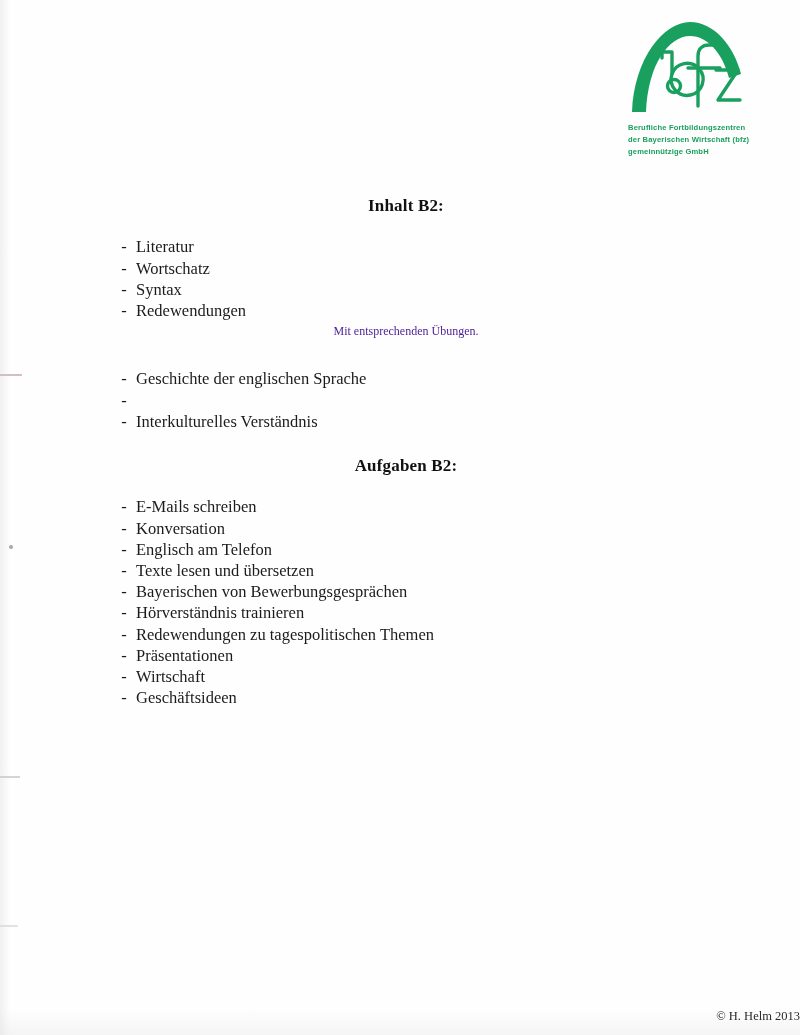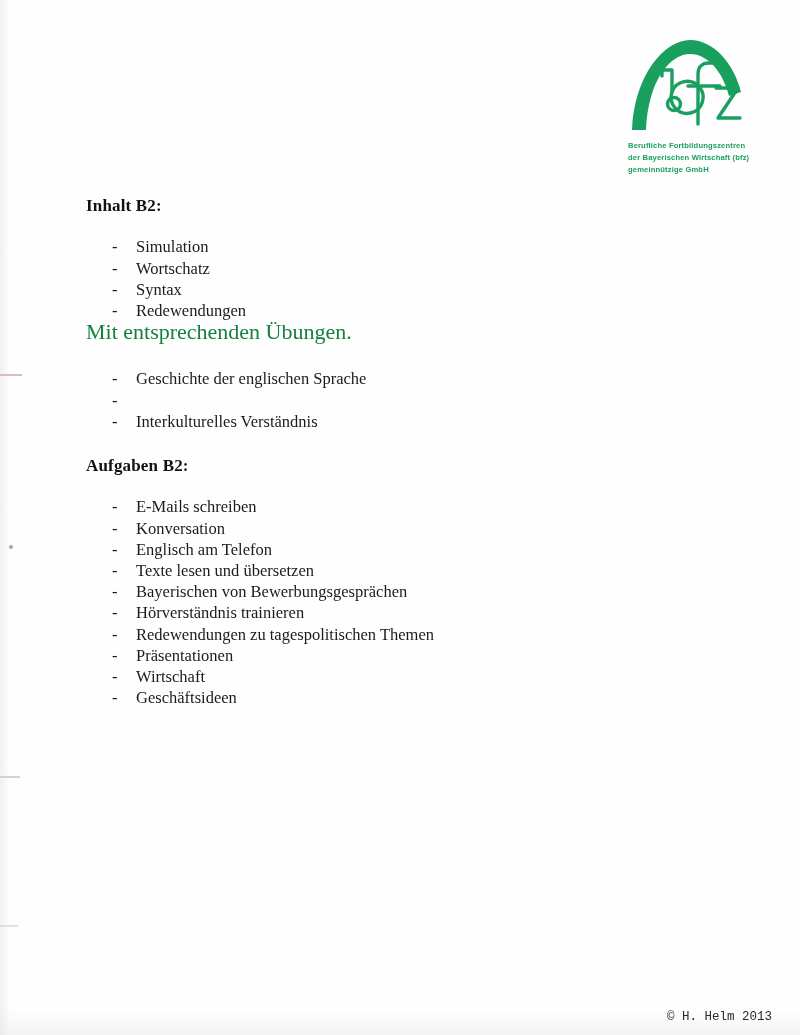--- a/index.html
+++ b/index.html
@@ -71,21 +71,21 @@
     bottom: 0;
     width: 800px;
     height: 26px;
     background: linear-gradient(to top, rgba(214,210,210,.22), rgba(255,255,255,0));
   }
 
   
   .logo-block {
     position: absolute;
     left: 628px;
-    top: 30px;
+    top: 12px;
     width: 150px;
   }
   .logo-mark {
     width: 120px;
     height: 104px;
     display: block;
   }
   .logo-caption {
     margin-top: 6px;
     font-family: "Liberation Sans", "DejaVu Sans", sans-serif;
@@ -96,20 +96,21 @@
     letter-spacing: .02em;
   }
   .logo-caption div { white-space: nowrap; }
 
   
   .content {
     position: absolute;
     left: 86px;
     top: 196px;
     width: 640px;
+    text-align: center;
   }
 
   .section-heading {
     font-size: 17px;
     font-weight: bold;
     line-height: 1.2;
     color: #111111;
     letter-spacing: .01em;
   }
 
@@ -133,37 +134,37 @@
     width: 24px;
     flex: 0 0 24px;
     padding-left: 26px;
     box-sizing: content-box;
     color: #1b1b1b;
   }
 
   .item-text { display: inline-block; }
 
   .plain-line {
-    font-size: 22px;
+    font-size: 12px;
     line-height: 21.2px;
-    color: #15803d;
+    color: #4c1d95;
     white-space: nowrap;
   }
 
   .gap-after-heading { height: 20px; }
   .gap-group         { height: 26px; }
   .gap-before-heading{ height: 24px; }
   .gap-after-heading2{ height: 20px; }
 
   
   .footer-copyright {
     position: absolute;
-    right: 28px;
+    right: 0;
     bottom: 11px;
-    font-family: Liberation Mono, monospace;
+    font-family: Liberation Serif, serif;
     font-size: 12.5px;
     color: #2a2a2a;
     white-space: nowrap;
   }
 </style>
 </head>
 <body>
 
 <div class="page">
 
@@ -200,21 +201,21 @@
   </div>
 
   <div class="content">
 
     <div class="section-heading">Inhalt B2:</div>
     <div class="gap-after-heading"></div>
 
     <ul class="list">
       <li class="list-item">
         <span class="bullet-dash">-</span>
-        <span class="item-text">Simulation</span>
+        <span class="item-text">Literatur</span>
       </li>
       <li class="list-item">
         <span class="bullet-dash">-</span>
         <span class="item-text">Wortschatz</span>
       </li>
       <li class="list-item">
         <span class="bullet-dash">-</span>
         <span class="item-text">Syntax</span>
       </li>
       <li class="list-item">

